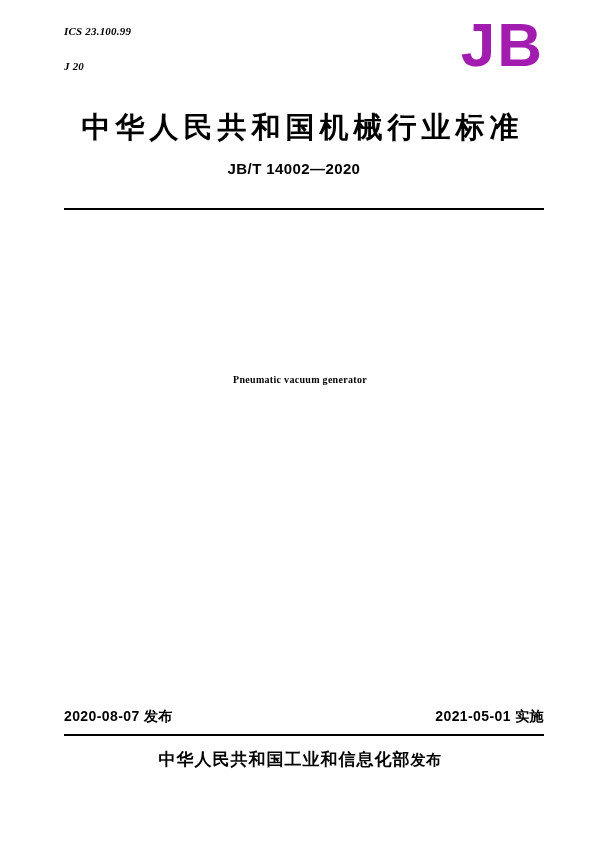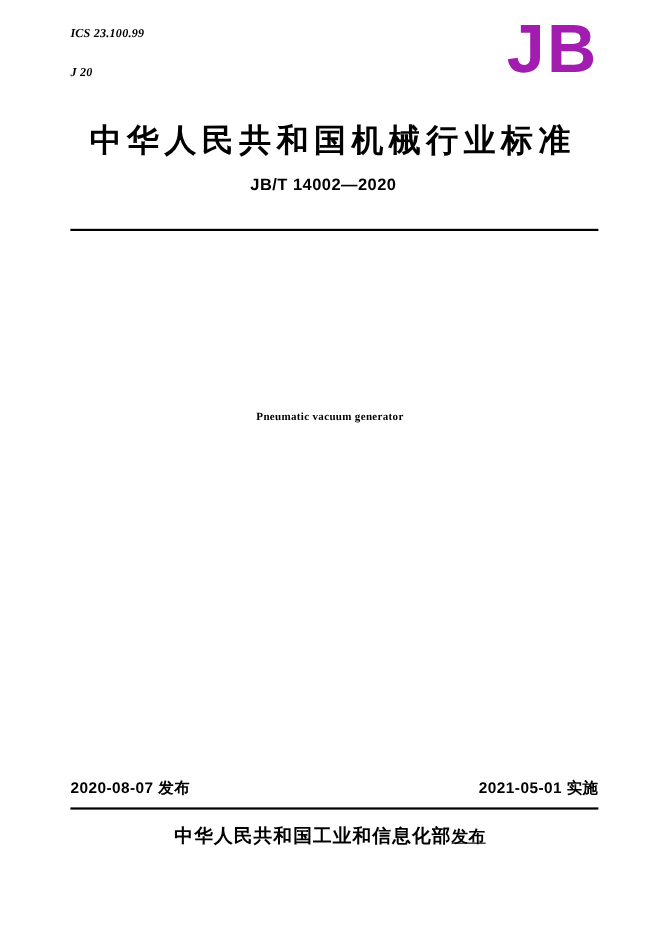--- a/index.html
+++ b/index.html
@@ -140,21 +140,20 @@
     text-align: center;
     font-family: "Liberation Sans", sans-serif;
     font-weight: bold;
     font-size: 17px;
     letter-spacing: 1px;
   }
   .issuer .issuer-suffix {
     font-size: 15px;
     letter-spacing: 0.5px;
     margin-left: 0;
-    text-decoration: underline;
   }
 </style>
 </head>
 <body>
 
 <div class="page">
 
   <div class="ics-block">
     <div class="ics-line">ICS 23.100.99</div>
     <div class="cls-line">J 20</div>

